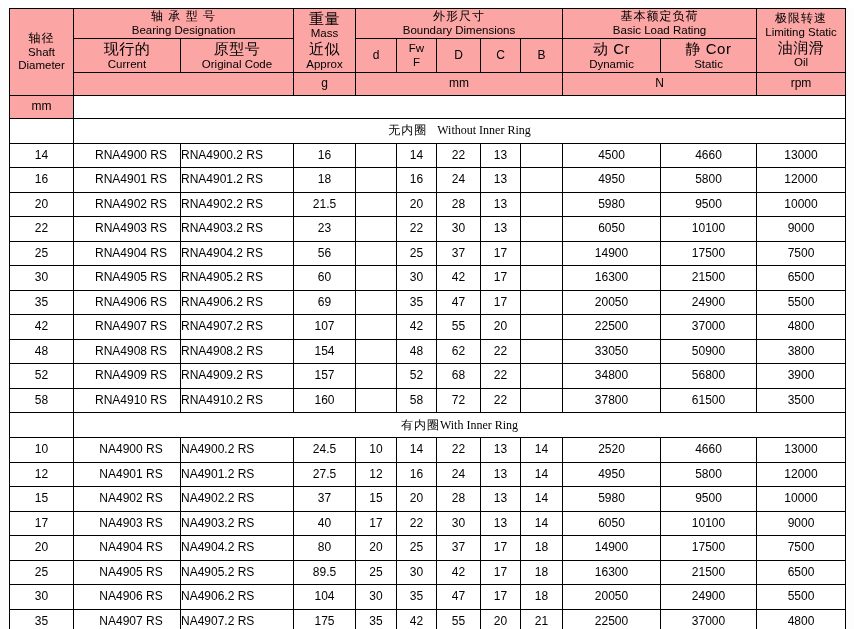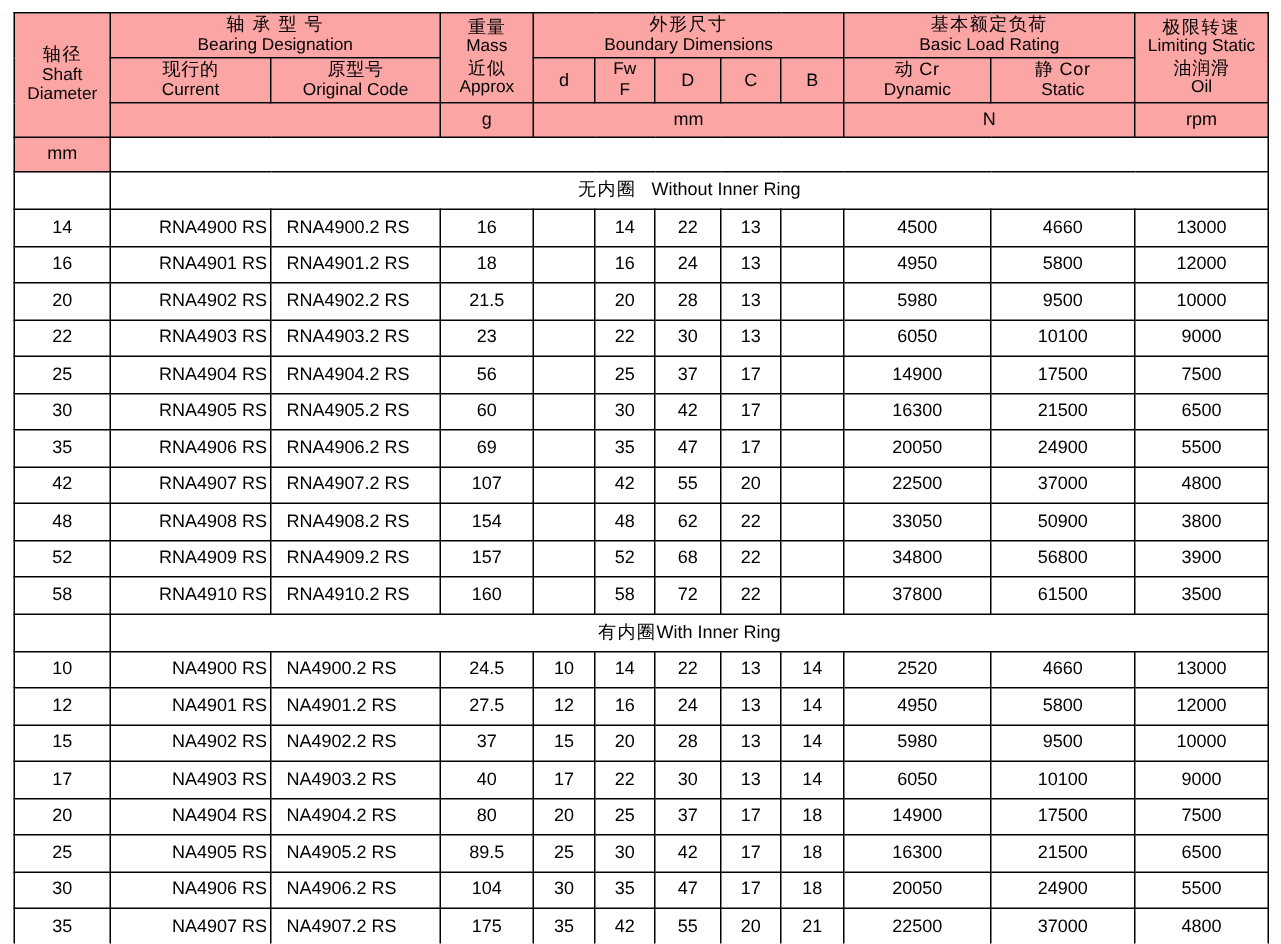--- a/index.html
+++ b/index.html
@@ -46,50 +46,51 @@
     display: block;
     font-size: 12px;
     letter-spacing: 1px;
   }
   .hdr .en {
     display: block;
     font-size: 11.5px;
   }
   .hdr .cn-sm {
     display: block;
-    font-size: 12px;
+    font-size: 15px;
     letter-spacing: 0.5px;
   }
   .unit-row td {
     font-size: 12px;
     height: 20px;
   }
   .section-row td {
     text-align: left;
     font-size: 12.5px;
     height: 22px;
     padding-left: 6px;
+    font-family: Liberation Serif, serif;
   }
   .section-row td .cn {
     letter-spacing: 1px;
   }
   .section-row .blank-left {
     border-right: 1px solid #000;
   }
   .data-row td {
     height: 21.5px;
     font-size: 12.5px;
   }
   .data-row td.desig {
-    text-align: right;
+    text-align: center;
     padding-left: 10px;
   }
   .data-row td.desig2 {
     text-align: left;
-    padding-left: 10px;
+    padding-left: 0;
   }
   .empty {
     background: #ffffff;
   }
   .col-shaft { width: 64px; }
   .col-cur { width: 107px; }
   .col-orig { width: 113px; }
   .col-mass { width: 62px; }
   .col-d { width: 41px; }
   .col-fw { width: 40px; }

